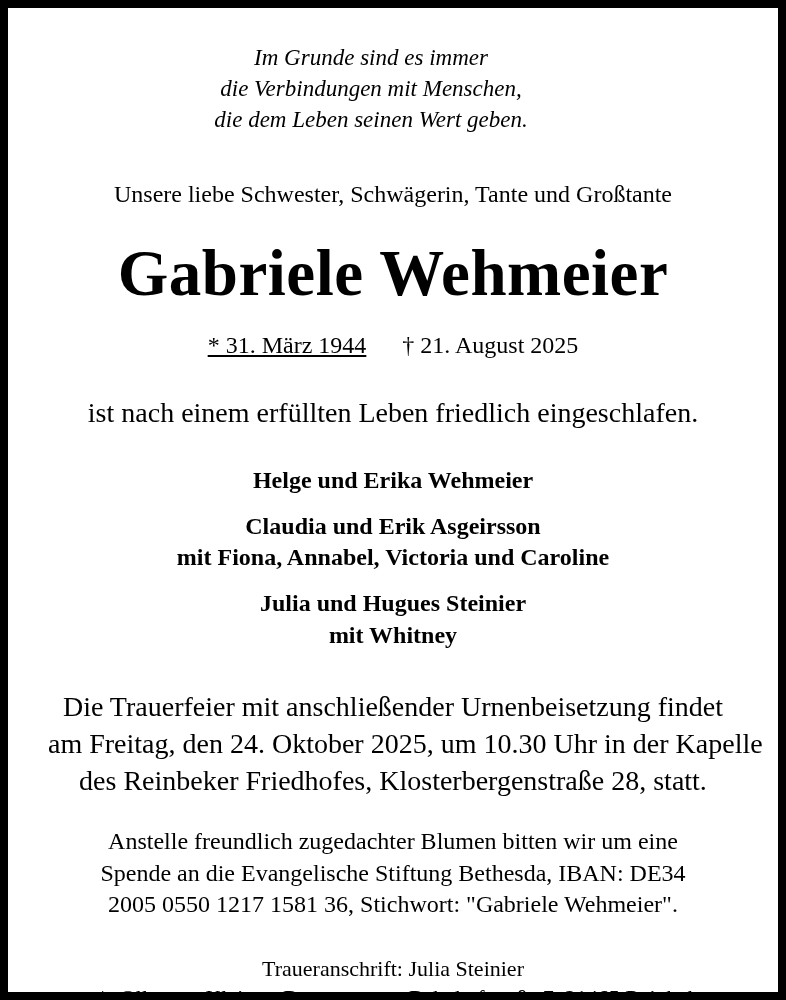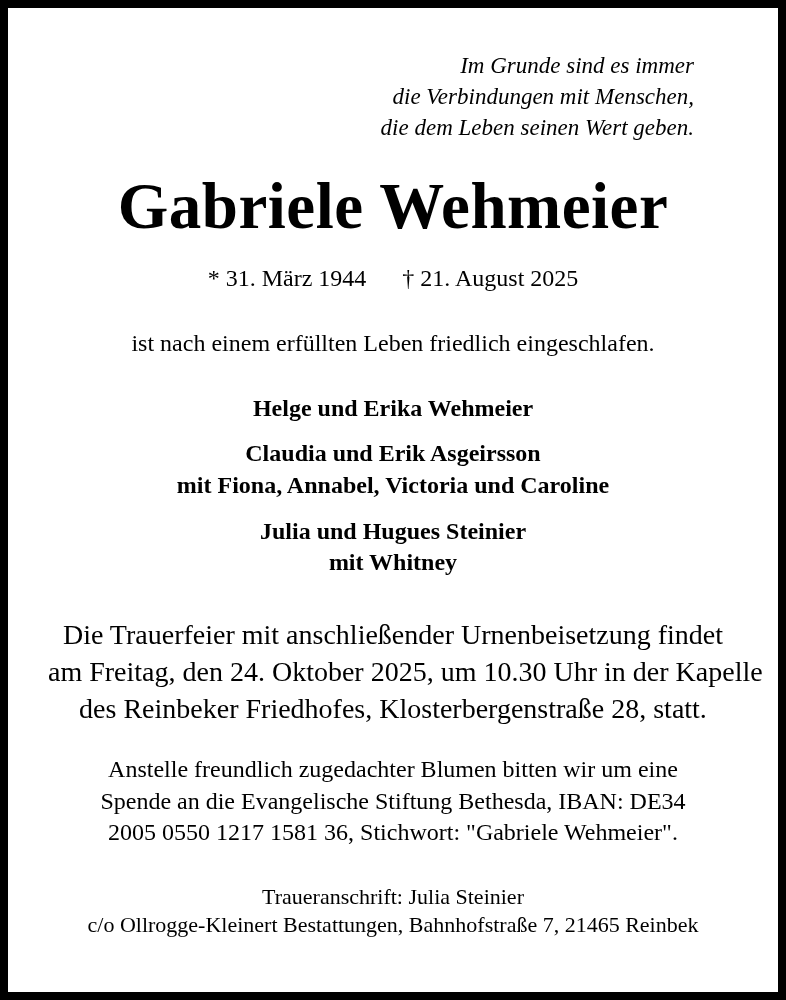--- a/index.html
+++ b/index.html
@@ -33,26 +33,26 @@
   .content {
     box-sizing: border-box;
     width: 100%;
     height: 100%;
     padding: 10px 28px 0 28px;
     text-align: center;
   }
 
   
   .quote-block {
-    text-align: right;
+    text-align: center;
     font-style: italic;
     font-size: 23px;
     line-height: 1.35;
     padding-right: 44px;
-    margin-top: 18px;
+    margin-top: 10px;
   }
   .quote-line {
     display: block;
     white-space: nowrap;
   }
   .quote-author {
     display: block;
     font-style: normal;
     font-size: 22px;
     margin-top: 6px;
@@ -73,25 +73,25 @@
     letter-spacing: 0.5px;
     margin-top: 28px;
     line-height: 1.1;
   }
 
   
   .dates {
     font-size: 24px;
     margin-top: 22px;
   }
-  .dates .date-birth { margin-right: 30px; }
+  .dates .date-birth { margin-right: 30px; text-decoration: underline; }
 
   
   .passing {
-    font-size: 24px;
+    font-size: 28px;
     margin-top: 38px;
   }
 
   
   .survivors {
     margin-top: 36px;
     font-weight: bold;
     font-size: 24px;
     line-height: 1.32;
   }
@@ -129,20 +129,21 @@
 <div class="obituary">
   <div class="inner-frame">
     <div class="content">
 
       <div class="quote-block">
         <span class="quote-line">Im Grunde sind es immer</span>
         <span class="quote-line">die Verbindungen mit Menschen,</span>
         <span class="quote-line">die dem Leben seinen Wert geben.</span>
       </div>
 
+      <div class="intro">Unsere liebe Schwester, Schwägerin, Tante und Großtante</div>
 
       <div class="deceased-name">Gabriele Wehmeier</div>
 
       <div class="dates">
         <span class="date-birth">* 31. März 1944</span>
         <span class="date-death">† 21. August 2025</span>
       </div>
 
       <div class="passing">ist nach einem erfüllten Leben friedlich eingeschlafen.</div>
 

